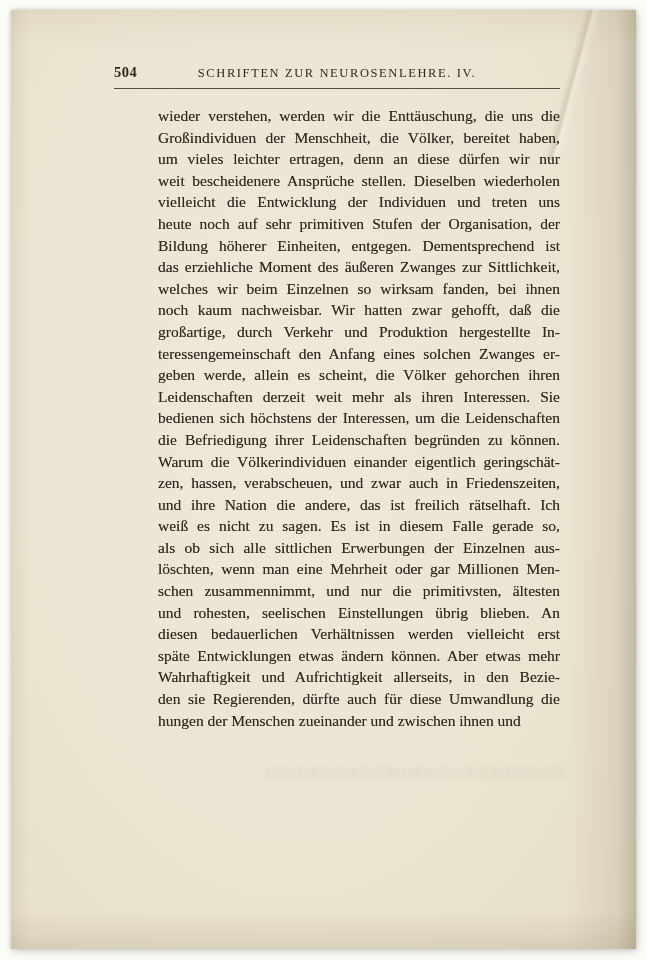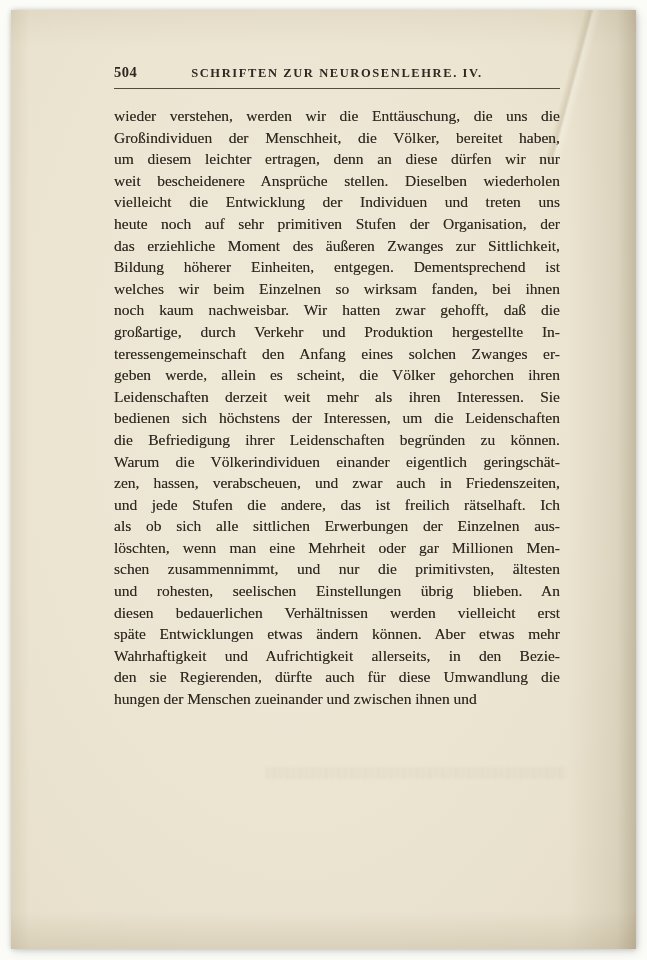--- a/index.html
+++ b/index.html
@@ -53,21 +53,21 @@
     left: 0;
     top: 1px;
     font-size: 14.5px;
     font-weight: 700;
     letter-spacing: 0.5px;
   }
   .running-title {
     display: block;
     text-align: center;
     font-size: 12.5px;
-    font-weight: 700;
+    font-weight: 400;
     letter-spacing: 1.6px;
     padding-top: 3px;
     white-space: nowrap;
   }
   .rule {
     position: absolute;
     left: 103px;
     top: 78px;
     width: 446px;
     border-top: 1.4px solid rgba(55,48,38,0.85);
@@ -79,20 +79,21 @@
     width: 446px;
     font-size: 15.5px;
     line-height: 21.6px;
     color: #2e2820;
     text-shadow: 0 0 0.4px rgba(46,40,32,0.55);
   }
   .textblock .line {
     text-align: justify;
     text-align-last: justify;
     white-space: normal;
+    margin-left: 44px;
   }
   .textblock .line:last-of-type {
     text-align-last: left;
   }
   .bleed {
     position: absolute;
     left: 255px;
     top: 757px;
     width: 300px;
     height: 12px;
@@ -114,31 +115,31 @@
       <span class="pagenum">504</span>
       <span class="running-title">SCHRIFTEN ZUR NEUROSENLEHRE. IV.</span>
     </div>
     <div class="rule"></div>
     <div class="textblock">
 
         <div class="line">wieder verstehen, werden wir die Enttäuschung, die uns die</div>
 
         <div class="line">Großindividuen der Menschheit, die Völker, bereitet haben,</div>
 
-        <div class="line">um diesem leichter ertragen, denn an diese dürfen wir nur</div>
+        <div class="line">um vieles leichter ertragen, denn an diese dürfen wir nur</div>
 
         <div class="line">weit bescheidenere Ansprüche stellen. Dieselben wiederholen</div>
 
         <div class="line">vielleicht die Entwicklung der Individuen und treten uns</div>
 
         <div class="line">heute noch auf sehr primitiven Stufen der Organisation, der</div>
 
+        <div class="line">Bildung höherer Einheiten, entgegen. Dementsprechend ist</div>
+
         <div class="line">das erziehliche Moment des äußeren Zwanges zur Sittlichkeit,</div>
-
-        <div class="line">Bildung höherer Einheiten, entgegen. Dementsprechend ist</div>
 
         <div class="line">welches wir beim Einzelnen so wirksam fanden, bei ihnen</div>
 
         <div class="line">noch kaum nachweisbar. Wir hatten zwar gehofft, daß die</div>
 
         <div class="line">großartige, durch Verkehr und Produktion hergestellte In-</div>
 
         <div class="line">teressengemeinschaft den Anfang eines solchen Zwanges er-</div>
 
         <div class="line">geben werde, allein es scheint, die Völker gehorchen ihren</div>
@@ -147,22 +148,23 @@
 
         <div class="line">bedienen sich höchstens der Interessen, um die Leidenschaften</div>
 
 
         <div class="line">die Befriedigung ihrer Leidenschaften begründen zu können.</div>
 
         <div class="line">Warum die Völkerindividuen einander eigentlich geringschät-</div>
 
         <div class="line">zen, hassen, verabscheuen, und zwar auch in Friedenszeiten,</div>
 
-        <div class="line">und jede Stufen die andere, das ist freilich rätselhaft. Ich</div>
+        <div class="line">und ihre Nation die andere, das ist freilich rätselhaft. Ich</div>
 
+        <div class="line">weiß es nicht zu sagen. Es ist in diesem Falle gerade so,</div>
 
         <div class="line">als ob sich alle sittlichen Erwerbungen der Einzelnen aus-</div>
 
         <div class="line">löschten, wenn man eine Mehrheit oder gar Millionen Men-</div>
 
         <div class="line">schen zusammennimmt, und nur die primitivsten, ältesten</div>
 
         <div class="line">und rohesten, seelischen Einstellungen übrig blieben. An</div>
 
         <div class="line">diesen bedauerlichen Verhältnissen werden vielleicht erst</div>

